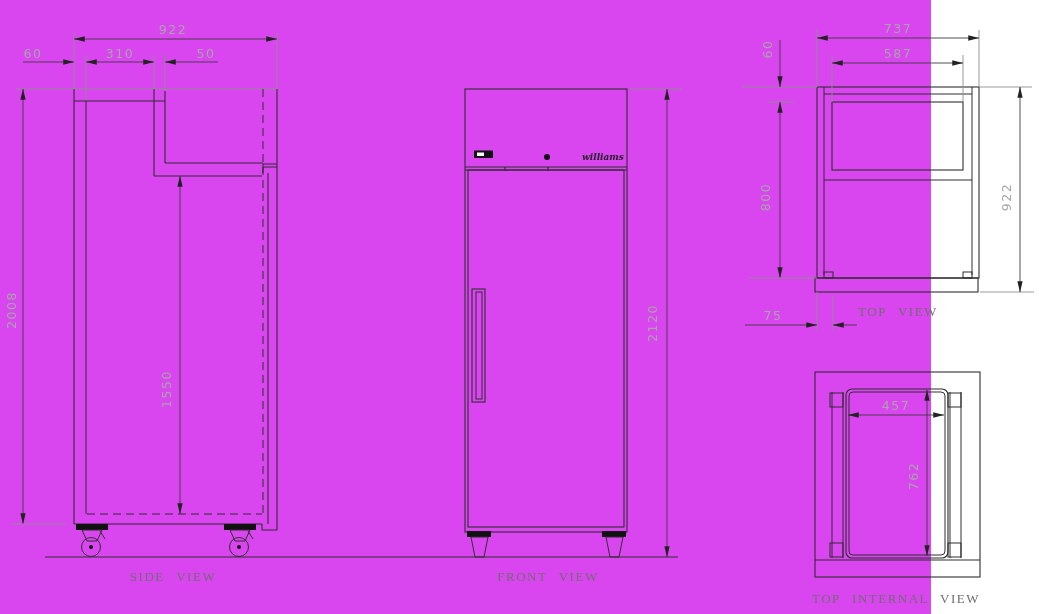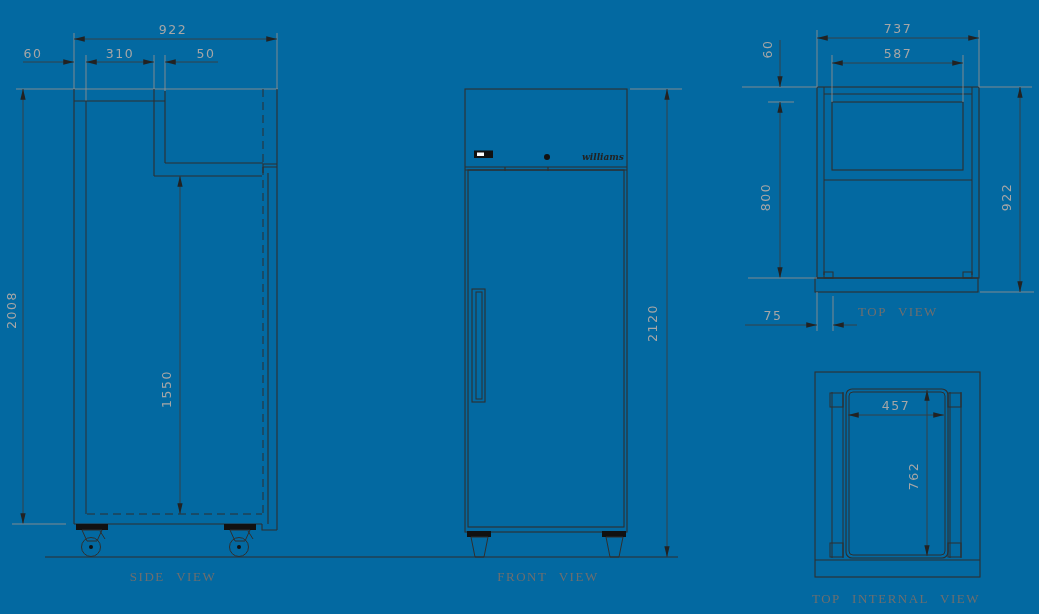--- a/index.html
+++ b/index.html
@@ -1,16 +1,16 @@
 <!DOCTYPE html>
 <html><head>
 <meta charset="utf-8">
 <style>
   html,body{margin:0;padding:0;background:#fff;}
-  .stage{width:1039px;height:614px;background:#0369a1;position:relative;font-family:"Liberation Sans",sans-serif;}
+  .stage{width:931px;height:614px;background:#d946ef;position:relative;font-family:"Liberation Sans",sans-serif;}
   .ln{stroke:#2f2f2f;stroke-width:1.1;fill:none;}
   .lt{stroke:#2f2f2f;stroke-width:1;fill:none;}
   .gl{stroke:#8f8f8f;stroke-width:0.9;fill:none;}
   .dl{stroke:#2f2f2f;stroke-width:1;fill:none;stroke-dasharray:8 5;}
   .dim{stroke:#3c3c3c;stroke-width:0.9;fill:none;}
   .dimtxt{font-family:"DejaVu Sans",sans-serif;font-size:12.5px;fill:#a6a6a6;letter-spacing:1.5px;text-anchor:middle;}
   .lbl{font-family:"Liberation Serif",serif;font-size:13px;fill:#6e6e6e;letter-spacing:1.5px;word-spacing:7px;text-anchor:middle;}
   .solid{fill:#111;stroke:none;}
   .brand{font-family:"DejaVu Serif",serif;font-style:italic;font-weight:bold;font-size:9px;fill:#222;letter-spacing:0;text-anchor:middle;}
 </style>

